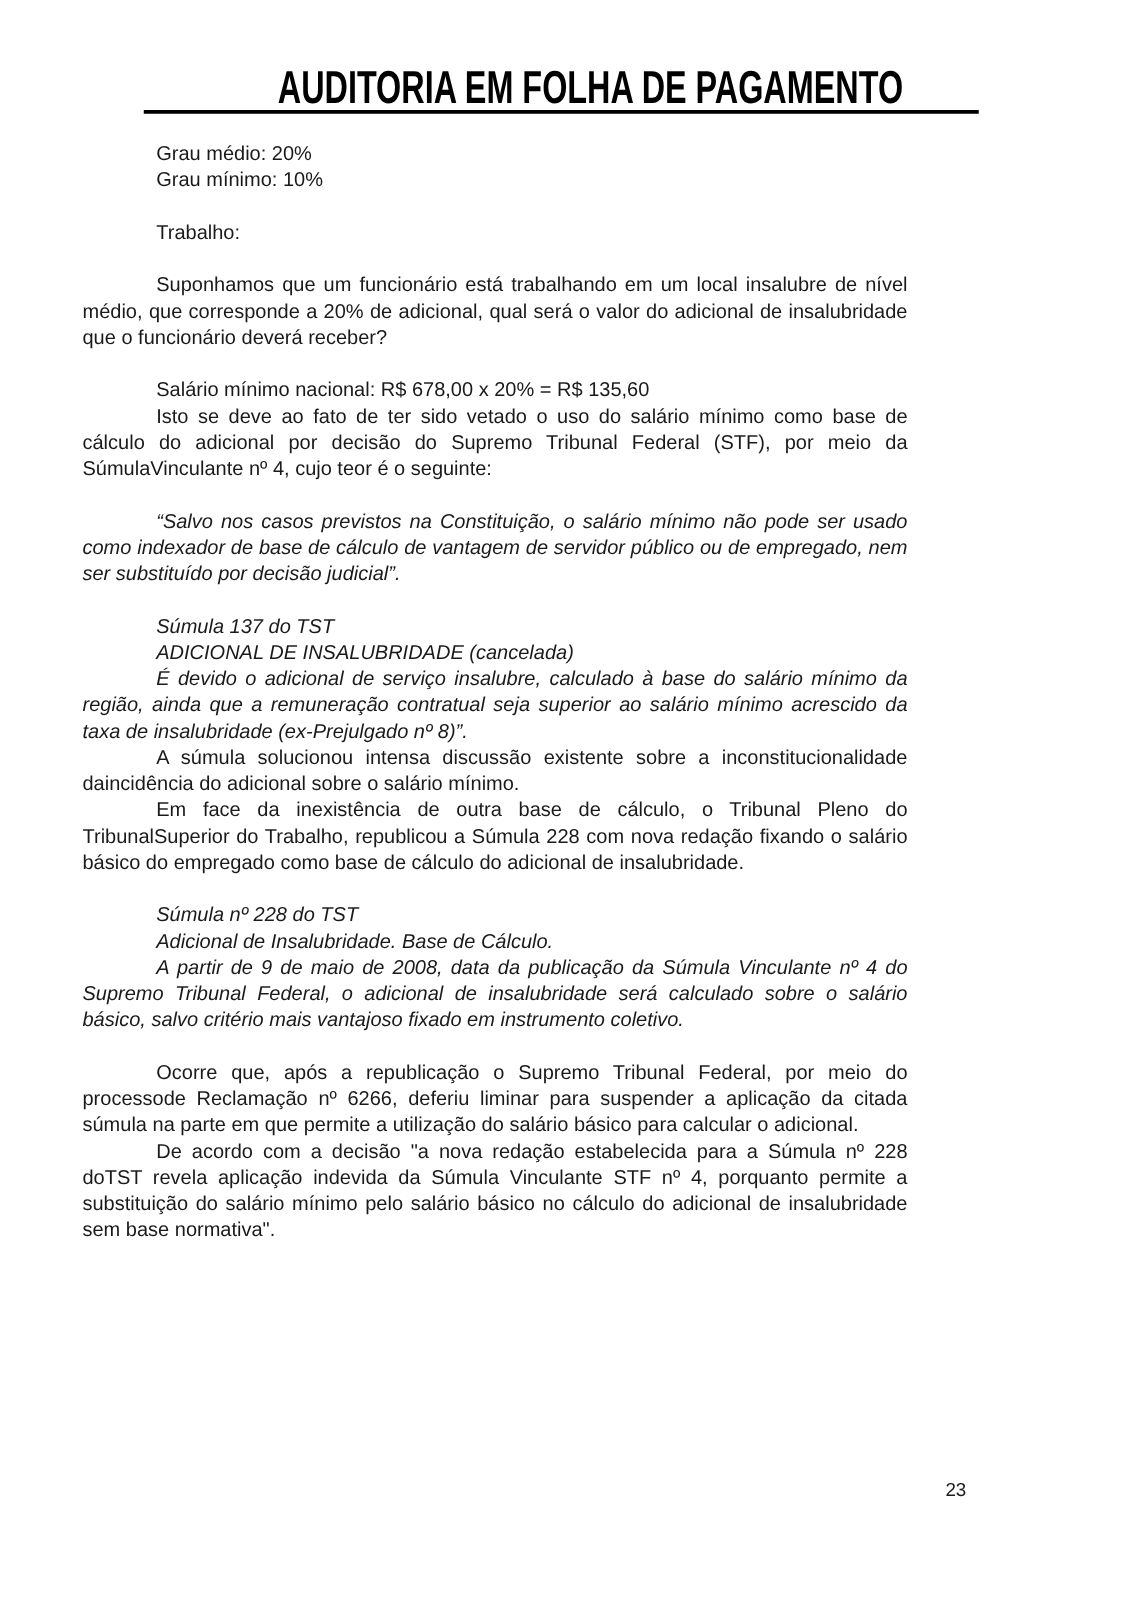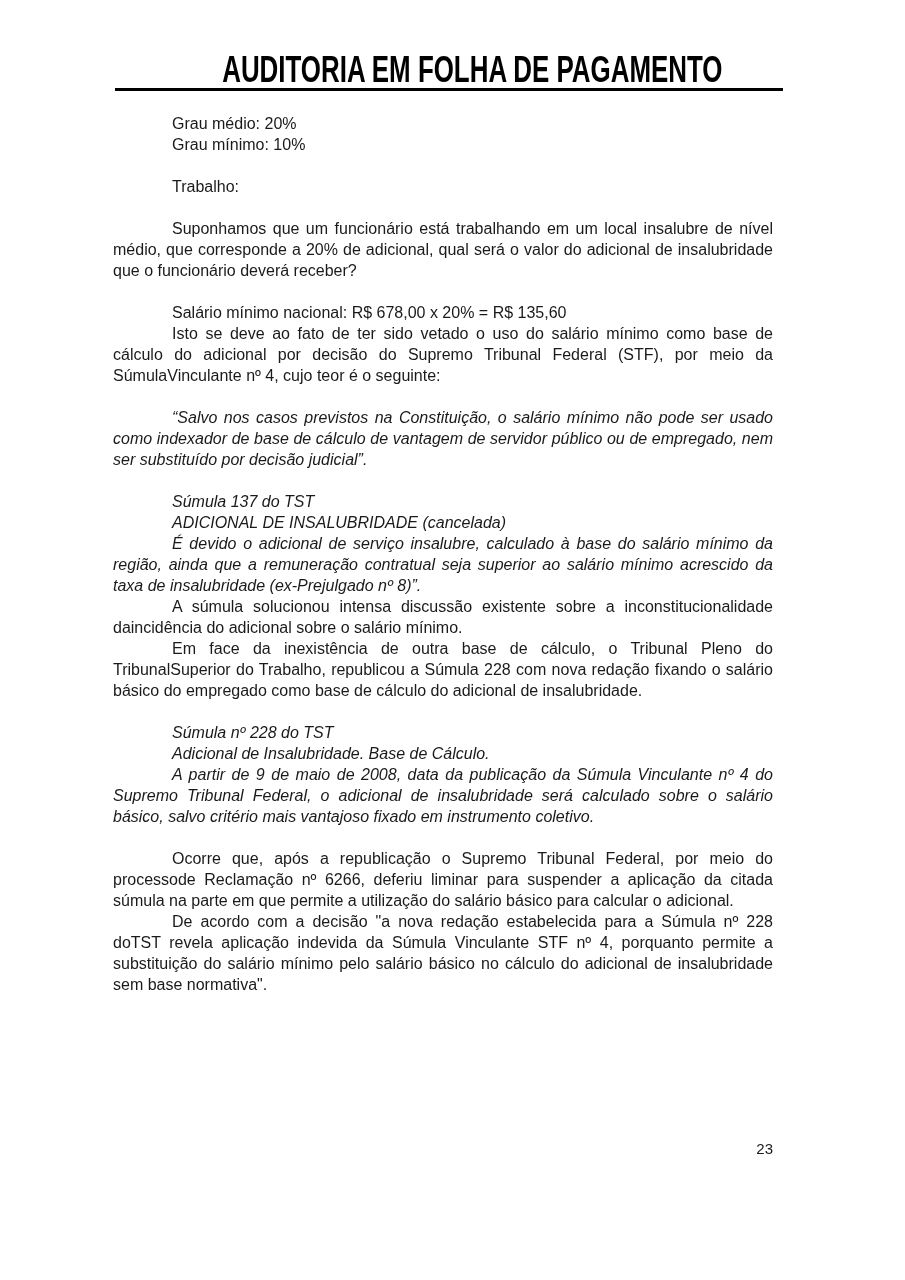--- a/index.html
+++ b/index.html
@@ -29,21 +29,21 @@
     display: inline-block;
     font-size: 37px;
     font-weight: bold;
     color: #000000;
     letter-spacing: 0px;
     white-space: nowrap;
     transform: scaleX(0.70);
     transform-origin: center bottom;
   }
   .content {
-    margin-left: 113px;
+    margin-left: 66px;
     width: 660px;
     font-size: 16px;
     line-height: 21px;
   }
   .content p {
     margin: 0;
     text-indent: 59px;
     text-align: justify;
     color: #1a1a1a;
   }
@@ -51,21 +51,21 @@
     font-style: italic;
   }
   .content p.sp {
     margin-top: 21px;
   }
   .content p.first {
     margin-top: 22px;
   }
   .footer {
     position: absolute;
-    top: 1139px;
+    top: 1183px;
     left: 113px;
     width: 660px;
     text-align: right;
     font-size: 15px;
     line-height: 20px;
     color: #1a1a1a;
   }
 </style>
 </head>
 <body>

